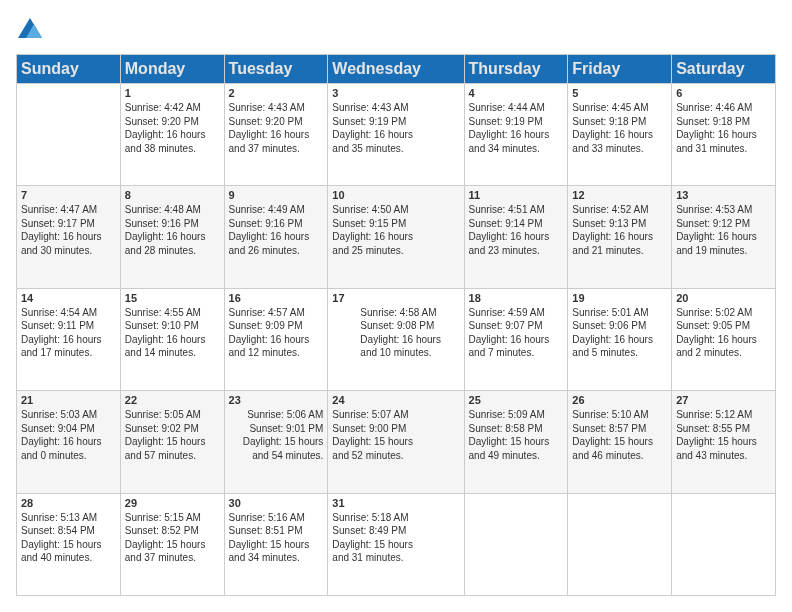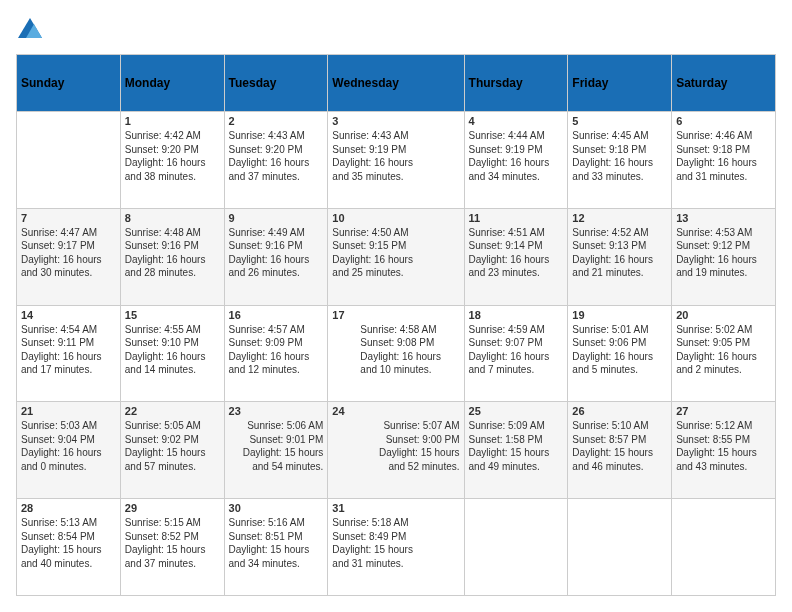--- a/index.html
+++ b/index.html
@@ -52,24 +52,24 @@
       font-size: 16px;
       color: #333;
     }
     table {
       width: 100%;
       border-collapse: collapse;
       flex: 1;
     }
     th {
       background: #1a6eb5;
-      color: #000000;
-      font-size: 12px;
+      color: #e5e5e5;
+      font-size: 16px;
       font-weight: bold;
-      padding: 21px 4px;
+      padding: 5px 4px;
       text-align: left;
       border: 1px solid #ccc;
     }
     td {
       border: 1px solid #ccc;
       vertical-align: top;
       padding: 3px 4px;
       font-size: 10px;
       color: #333;
       background: #fff;
@@ -291,29 +291,29 @@
           </td>
           <td class="alt-row">
             <span class="day-num">23</span>
             <div class="day-info" style="white-space: pre-line; text-align: right;">Sunrise: 5:06 AM
 Sunset: 9:01 PM
 Daylight: 15 hours
 and 54 minutes.</div>
           </td>
           <td class="alt-row">
             <span class="day-num">24</span>
-            <div class="day-info" style="white-space: pre-line; text-align: right;">Sunrise: 5:07 AM
+            <div class="day-info" style="white-space: pre-line;">Sunrise: 5:07 AM
 Sunset: 9:00 PM
 Daylight: 15 hours
 and 52 minutes.</div>
           </td>
           <td class="alt-row">
             <span class="day-num">25</span>
             <div class="day-info" style="white-space: pre-line;">Sunrise: 5:09 AM
-Sunset: 1:58 PM
+Sunset: 8:58 PM
 Daylight: 15 hours
 and 49 minutes.</div>
           </td>
           <td class="alt-row">
             <span class="day-num">26</span>
             <div class="day-info" style="white-space: pre-line;">Sunrise: 5:10 AM
 Sunset: 8:57 PM
 Daylight: 15 hours
 and 46 minutes.</div>
           </td>

